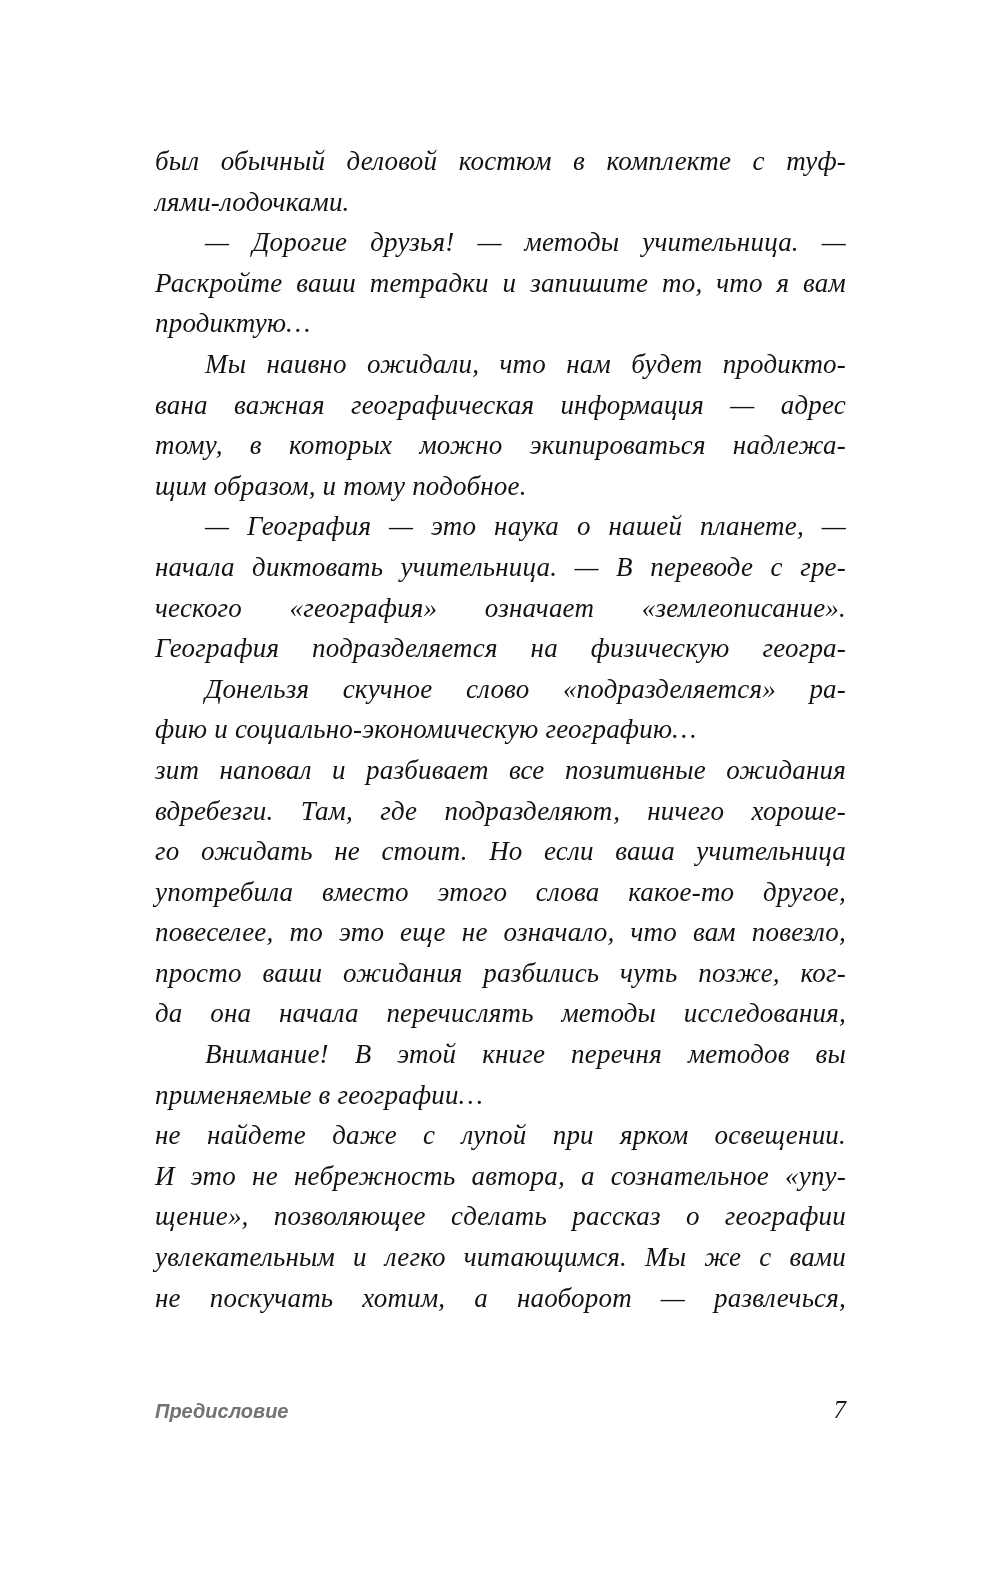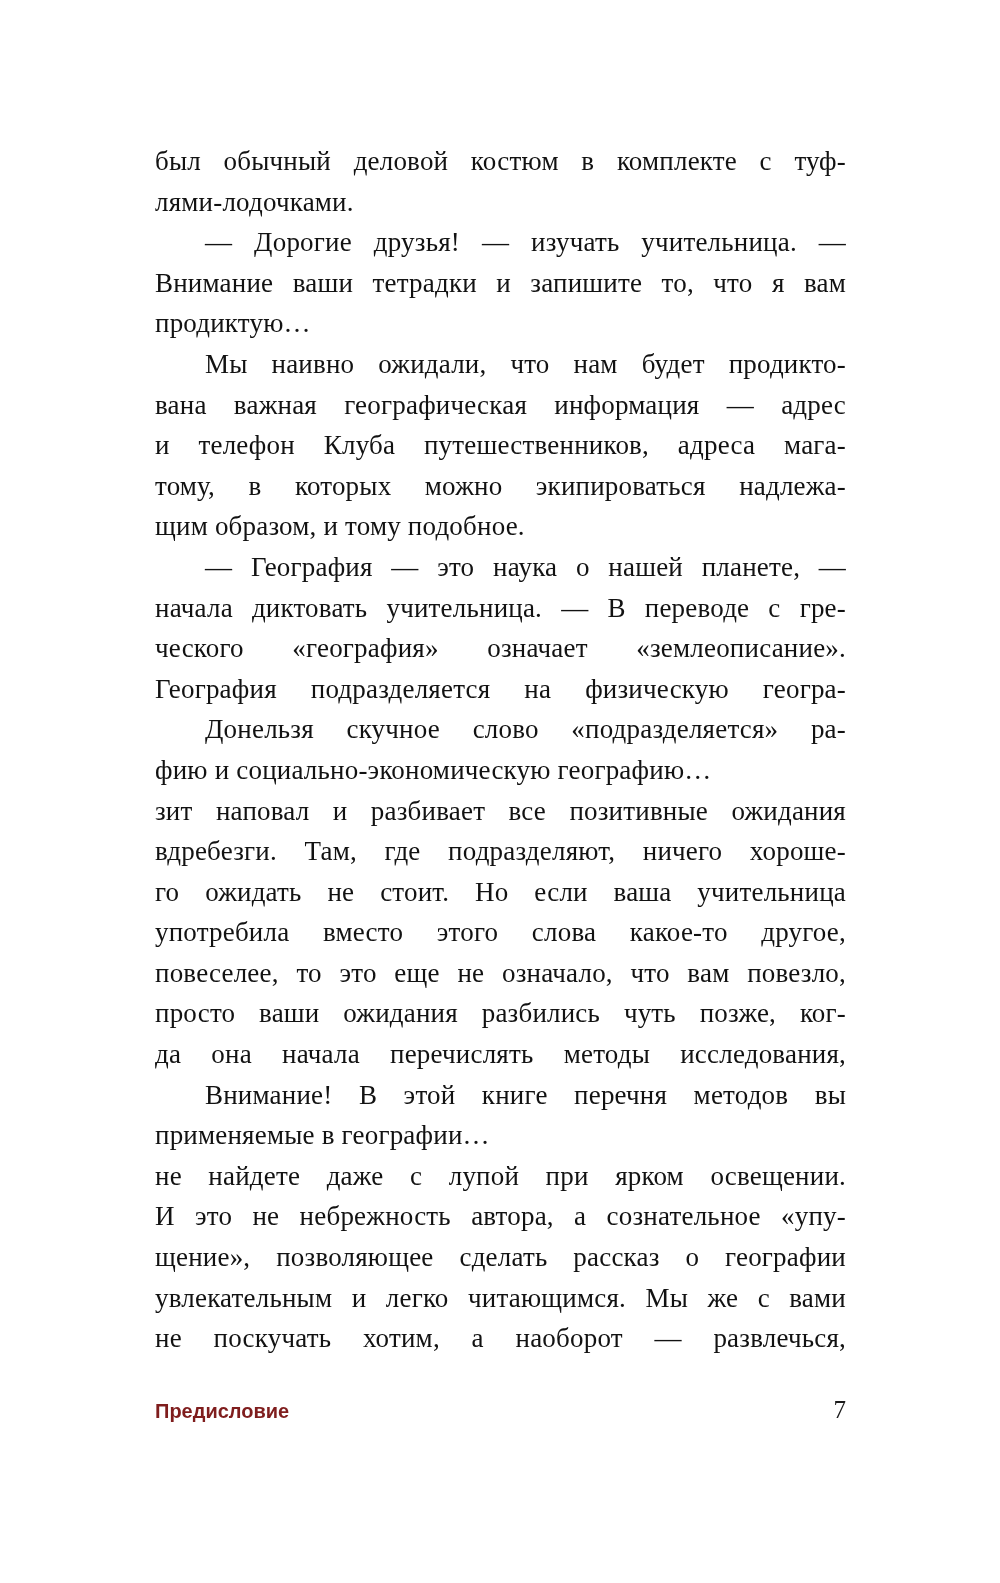--- a/index.html
+++ b/index.html
@@ -12,20 +12,21 @@
     height: 1583px;
     font-family: "Liberation Serif", serif;
     color: #121212;
   }
   .page {
     position: relative;
     width: 964px;
     height: 1583px;
     background: #ffffff;
     overflow: hidden;
+    font-style: italic;
   }
   .text-block {
     position: absolute;
     left: 155px;
     top: 141px;
     width: 691px;
     font-size: 27px;
     line-height: 40.6px;
     letter-spacing: 0.2px;
   }
@@ -45,41 +46,40 @@
     width: 691px;
     top: 1396px;
     display: flex;
     justify-content: space-between;
     align-items: baseline;
   }
   .footer-section {
     font-family: "Liberation Sans", sans-serif;
     font-weight: bold;
     font-size: 20px;
-    color: #7f1d1d;
+    color: #737373;
   }
   .footer-page {
     font-family: "Liberation Serif", serif;
     font-size: 25px;
     color: #1a1a1a;
   }
 </style>
 </head>
 <body>
 
 <div class="page">
   <div class="text-block">
       <div class="line">был обычный деловой костюм в комплекте с туф-</div>
       <div class="line last">лями-лодочками.</div>
-      <div class="line indent">— Дорогие друзья! — изучать учительница. —</div>
-      <div class="line">Внимание ваши тетрадки и запишите то, что я вам</div>
+      <div class="line indent">— Дорогие друзья! — методы учительница. —</div>
+      <div class="line">Раскройте ваши тетрадки и запишите то, что я вам</div>
       <div class="line last">продиктую…</div>
       <div class="line indent">Мы наивно ожидали, что нам будет продикто-</div>
       <div class="line">вана важная географическая информация — адрес</div>
-      <div class="line">и телефон Клуба путешественников, адреса мага-</div>
       <div class="line">тому, в которых можно экипироваться надлежа-</div>
       <div class="line last">щим образом, и тому подобное.</div>
       <div class="line indent">— География — это наука о нашей планете, —</div>
       <div class="line">начала диктовать учительница. — В переводе с гре-</div>
       <div class="line">ческого «география» означает «землеописание».</div>
       <div class="line">География подразделяется на физическую геогра-</div>
       <div class="line indent">Донельзя скучное слово «подразделяется» ра-</div>
       <div class="line last">фию и социально-экономическую географию…</div>
       <div class="line">зит наповал и разбивает все позитивные ожидания</div>
       <div class="line">вдребезги. Там, где подразделяют, ничего хороше-</div>

